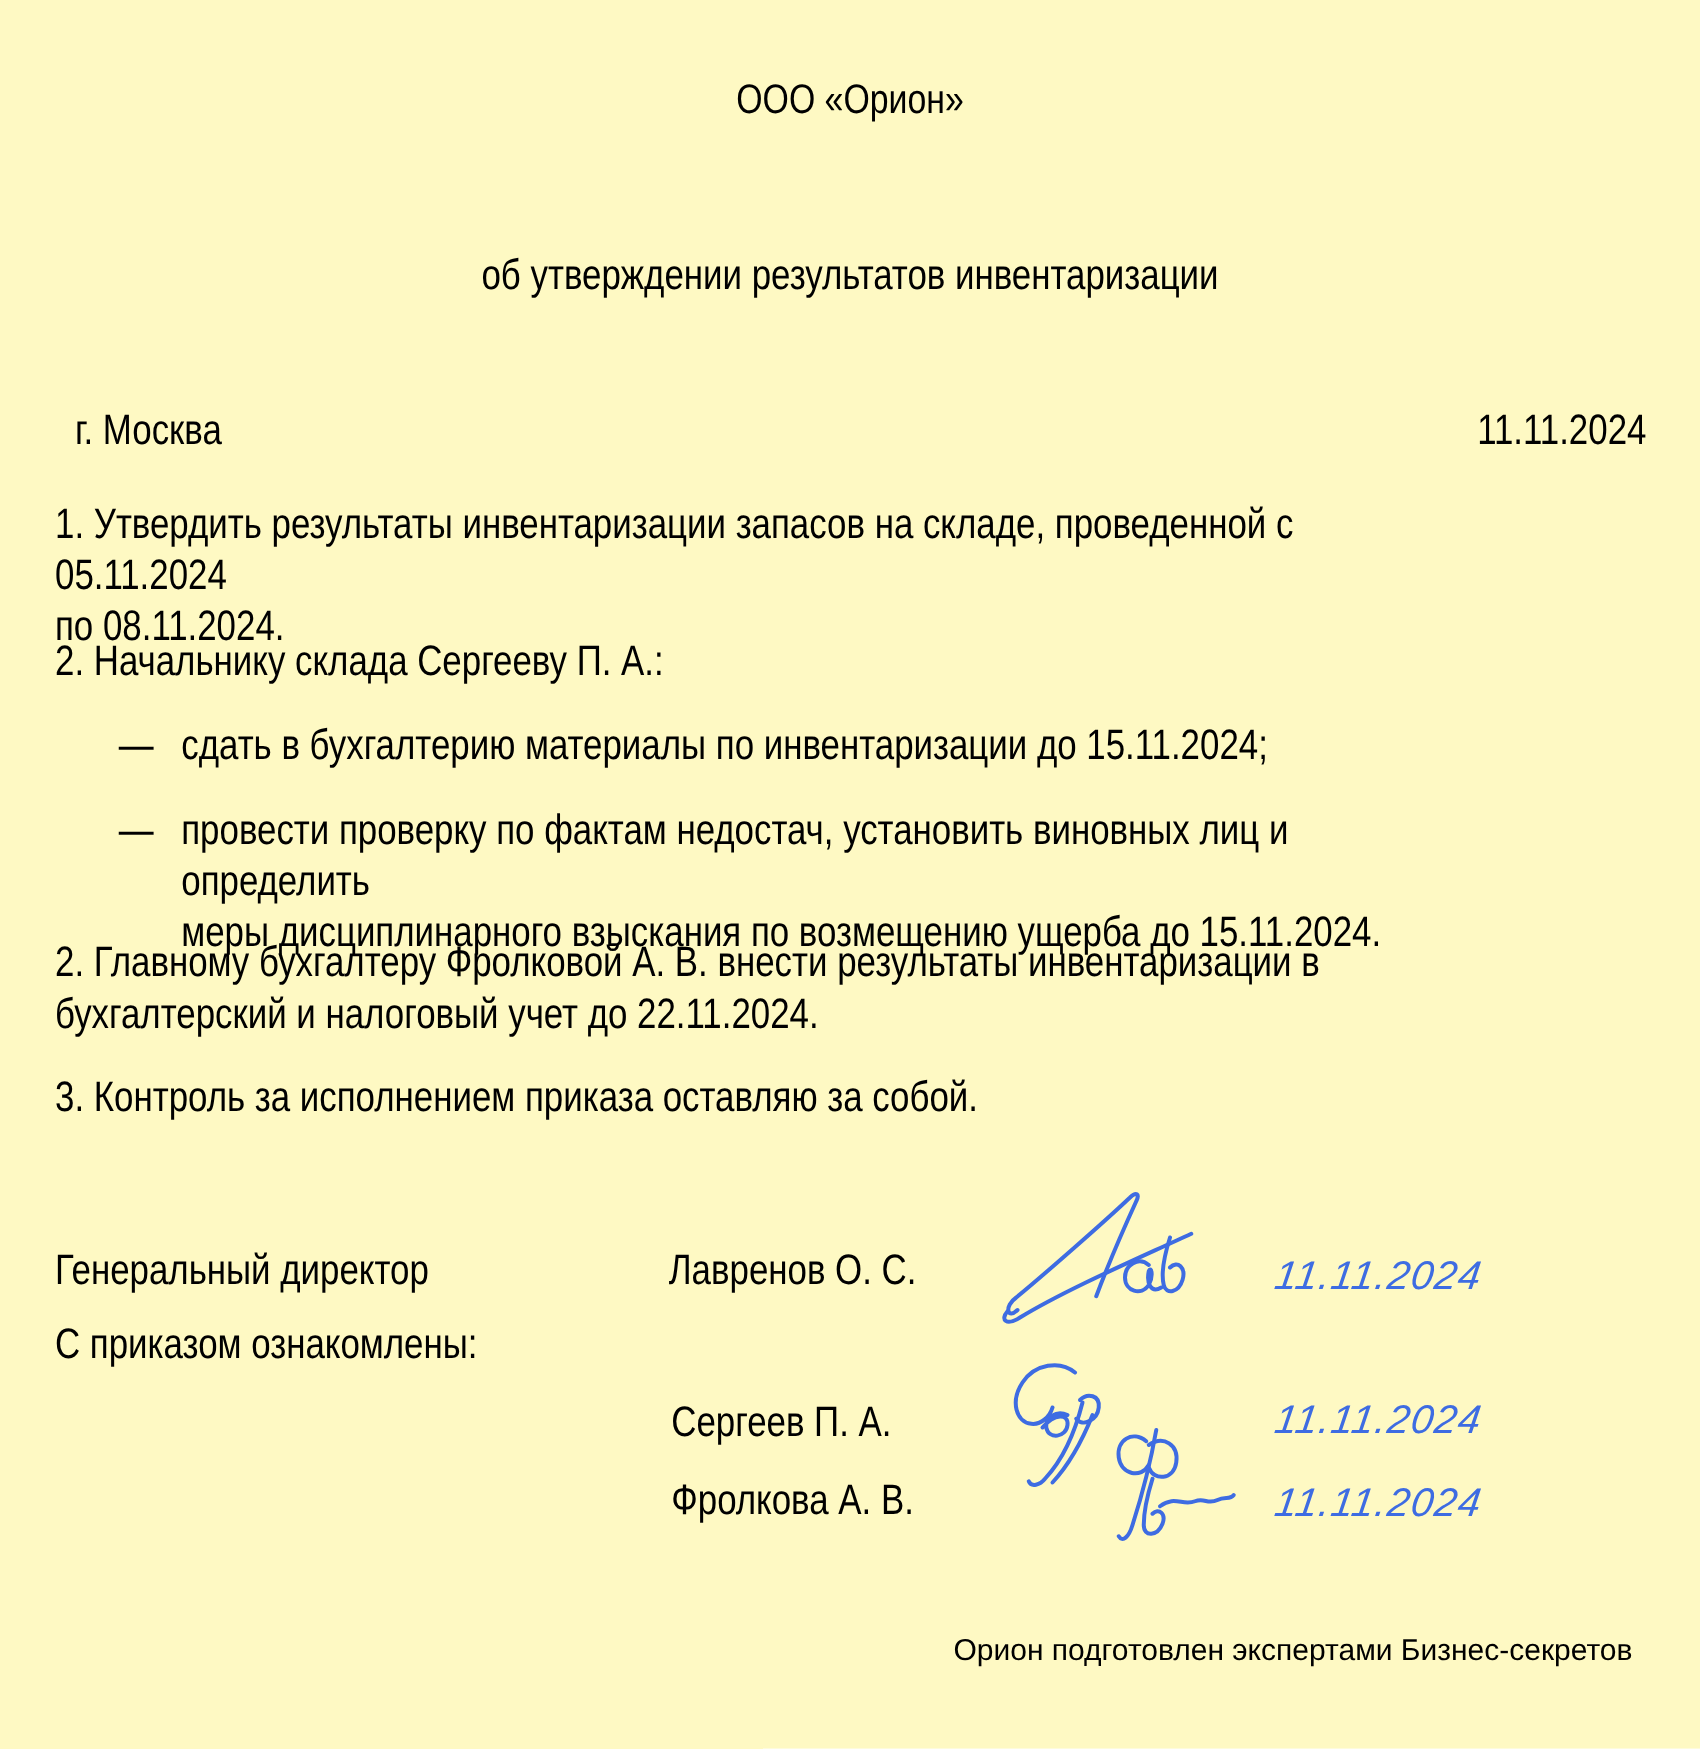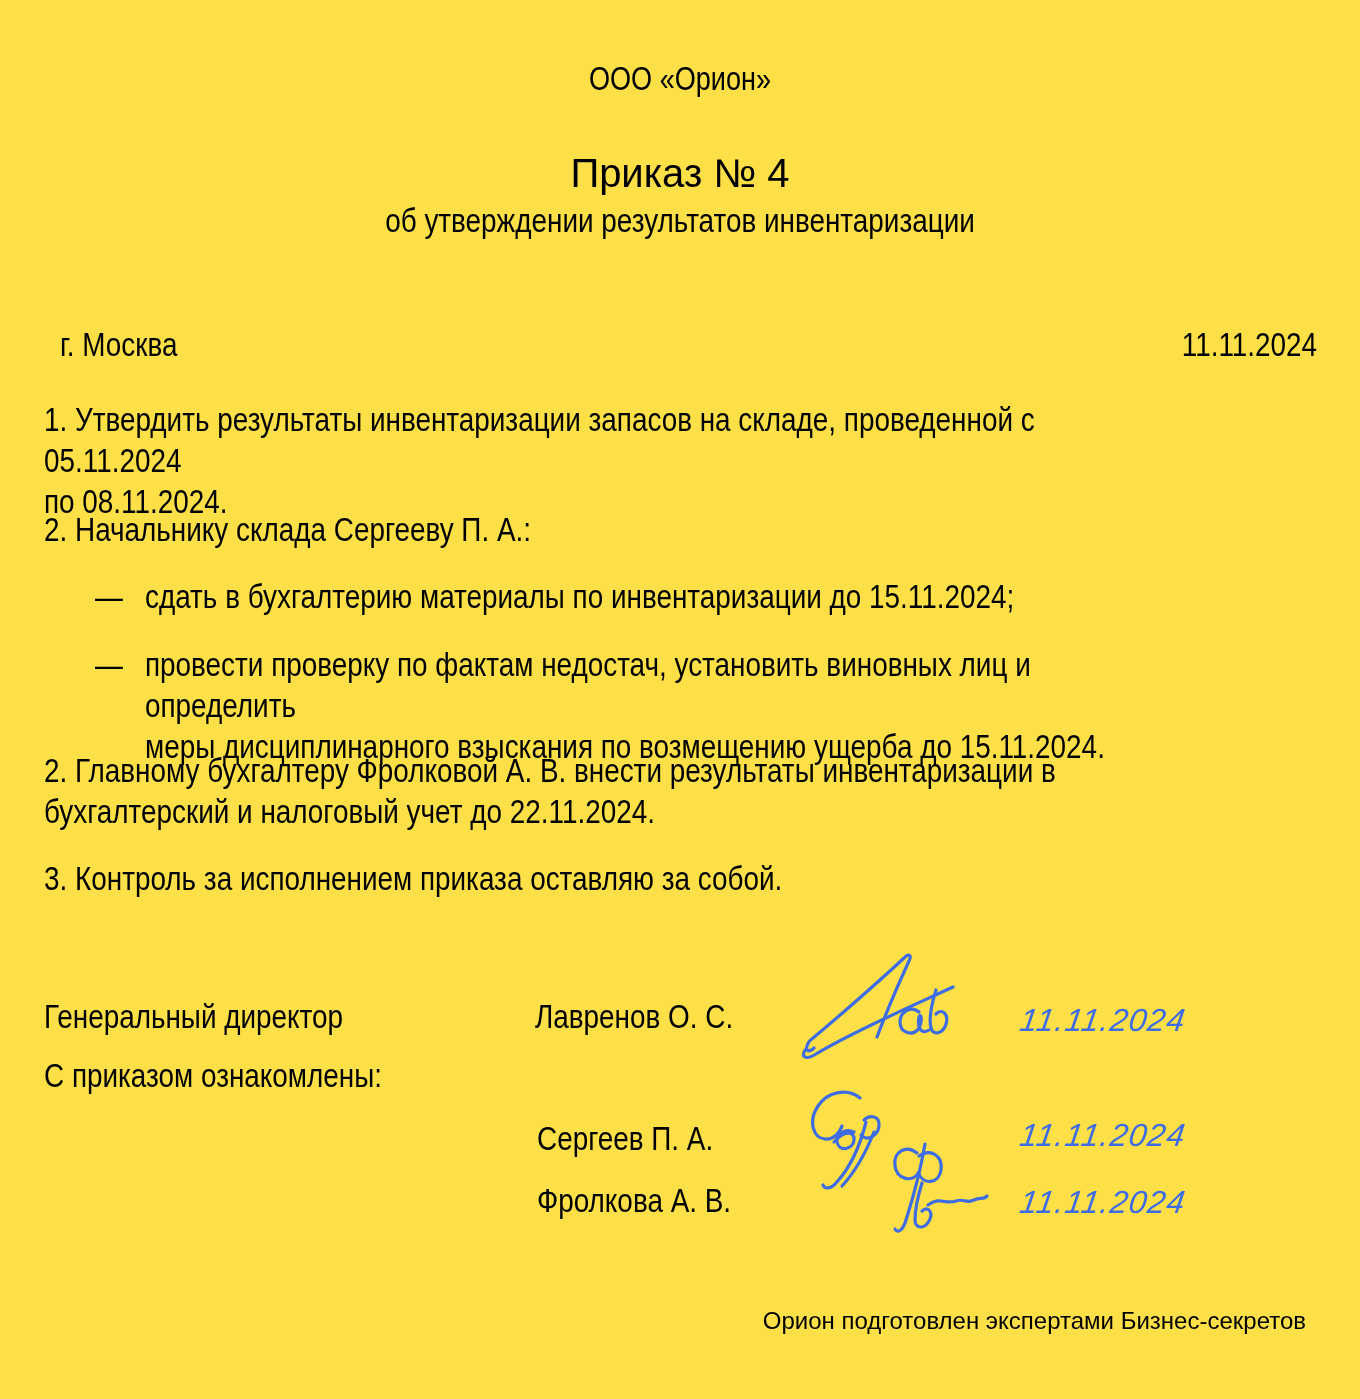--- a/index.html
+++ b/index.html
@@ -1,17 +1,17 @@
 <!DOCTYPE html>
 <html><head>
 <meta charset="utf-8">
 <style>
   html,body{margin:0;padding:0;background:#ffffff;}
   .page{
-    position:relative;width:1360px;height:1399px;background:#fde047;
+    position:relative;width:1360px;height:1399px;background:#fef9c3;
     font-family:"Liberation Sans",sans-serif;color:#000;overflow:hidden;
   }
   .txt{position:absolute;font-size:34px;line-height:41px;white-space:pre-line;}
   
   .cx-l{transform:scaleX(0.82);transform-origin:0 0;}
   .cx-c{transform:scaleX(0.82);transform-origin:50% 0;}
   .cx-r{transform:scaleX(0.82);transform-origin:100% 0;}
   .center{left:0;right:0;text-align:center;}
   .company{top:58px;font-size:33px;}
   .title{top:153px;font-size:40px;}
@@ -47,21 +47,20 @@
   .sig2{left:808px;top:1090px;}
   .sig3{left:886px;top:1141px;}
 </style>
 </head>
 <body>
 
 <div class="page">
 
   <div class="txt center company cx-c">ООО «Орион»</div>
 
-  <div class="txt center title">Приказ № 4</div>
 
   <div class="txt center subtitle cx-c">об утверждении результатов инвентаризации</div>
 
   <div class="txt city cx-l">г. Москва</div>
 
   <div class="txt date-main cx-r">11.11.2024</div>
 
   <div class="txt p1 cx-l">1. Утвердить результаты инвентаризации запасов на складе, проведенной с 05.11.2024
 по 08.11.2024.</div>
 

